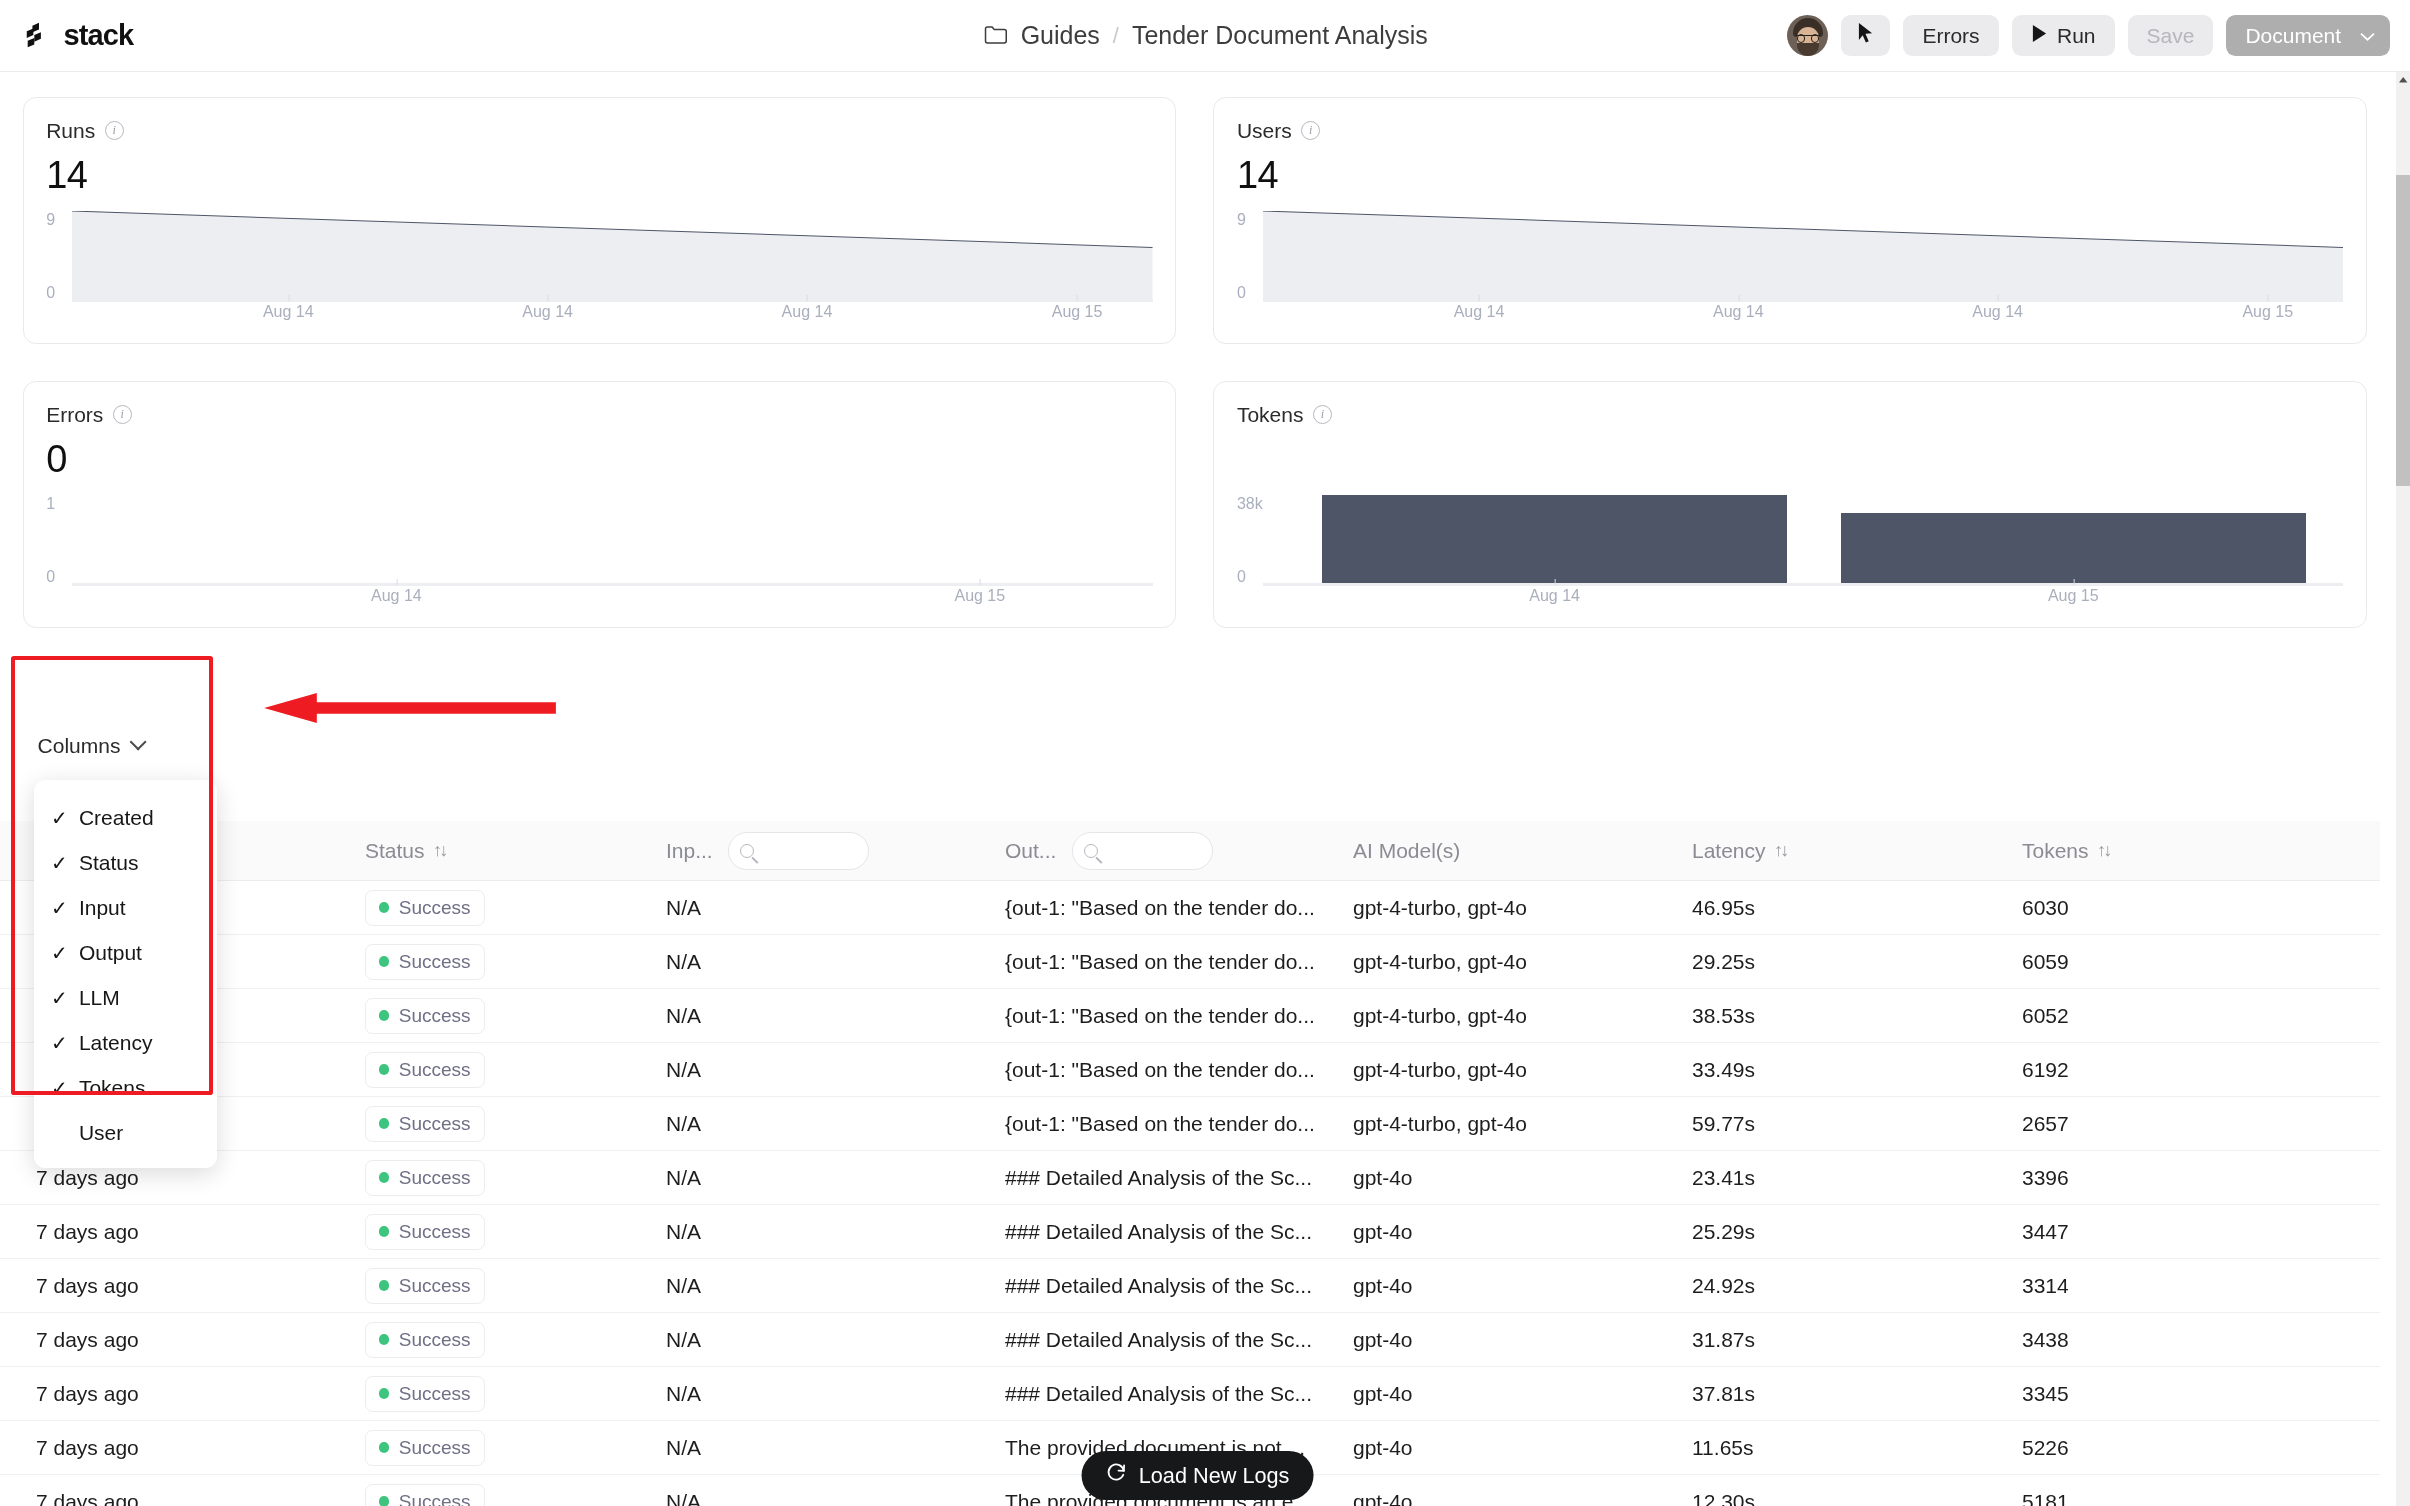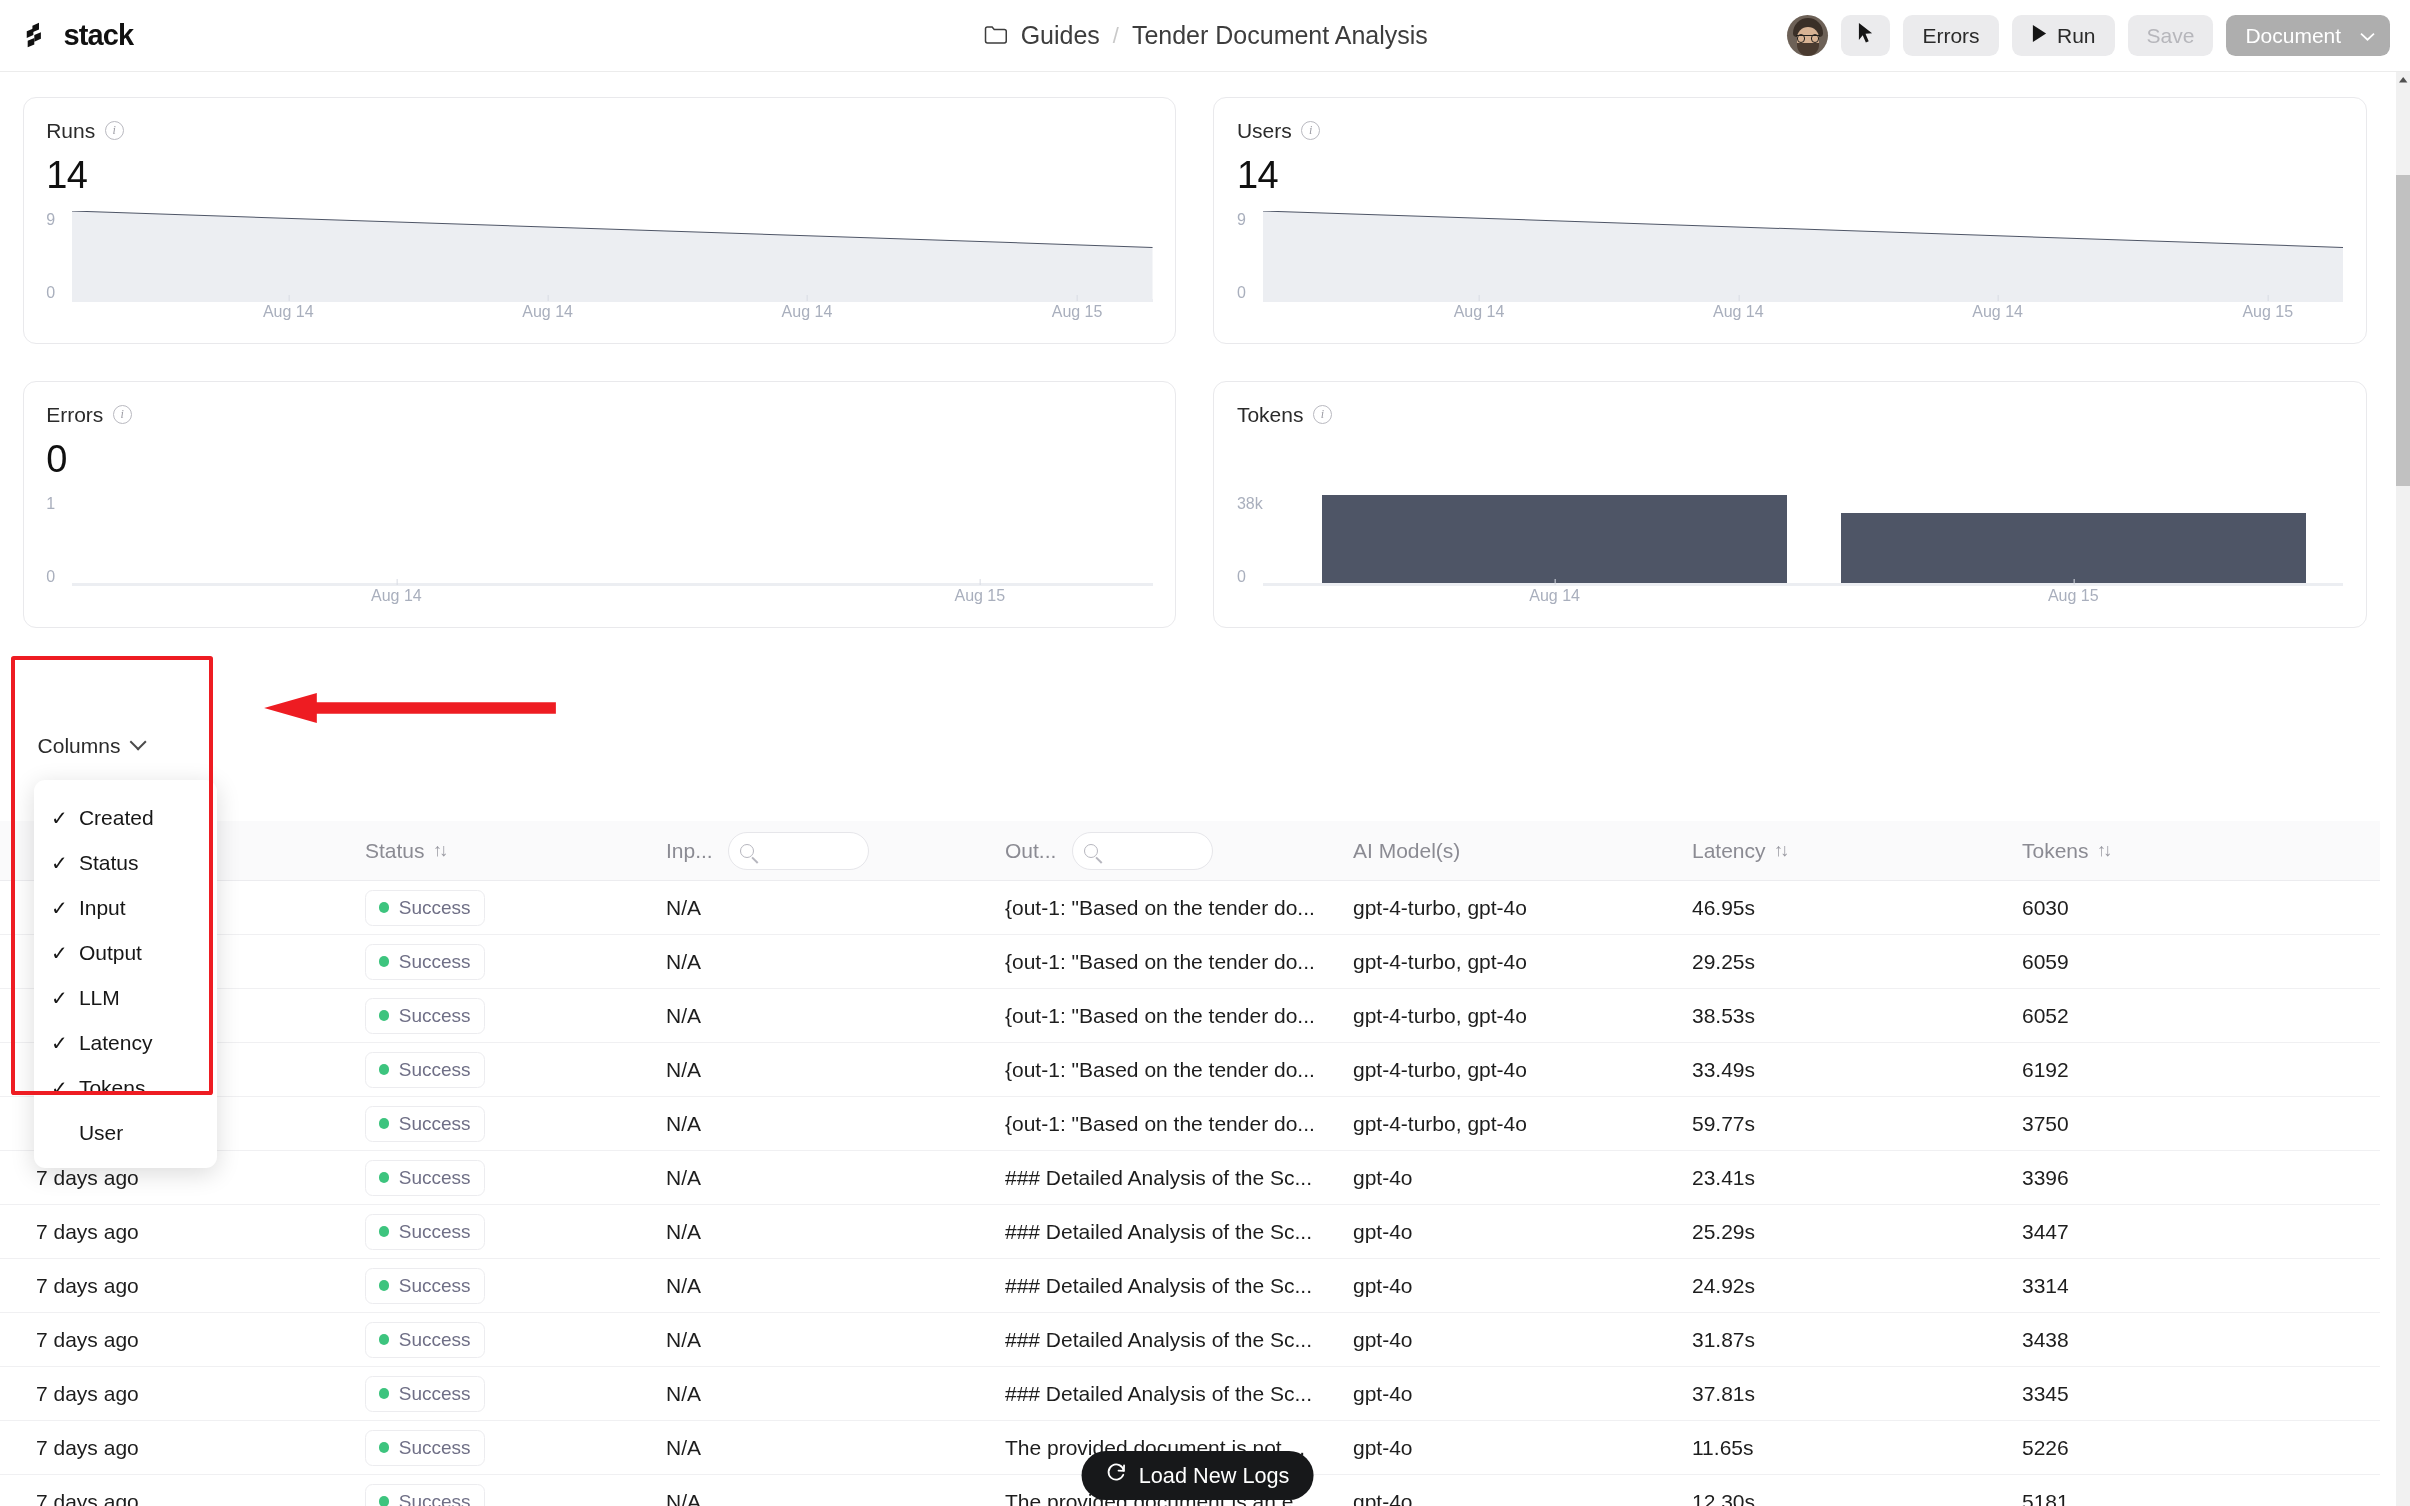--- a/index.html
+++ b/index.html
@@ -451,21 +451,21 @@
         <div class="trow">
           <div class="c-created"></div>
           <div class="c-status"><span class="status-chip">
               <span class="dot"></span>
               <span>Success</span>
             </span></div>
           <div class="c-input">N/A</div>
           <div class="c-output ellipsis">{out-1: "Based on the tender do...</div>
           <div class="c-model ellipsis" style="padding-left:17px;">gpt-4-turbo, gpt-4o</div>
           <div class="c-latency">59.77s</div>
-          <div class="c-tokens">3750</div>
+          <div class="c-tokens">2657</div>
         </div>
         <div class="trow">
           <div class="c-created">7 days ago</div>
           <div class="c-status"><span class="status-chip">
               <span class="dot"></span>
               <span>Success</span>
             </span></div>
           <div class="c-input">N/A</div>
           <div class="c-output ellipsis">### Detailed Analysis of the Sc...</div>
           <div class="c-model ellipsis" style="padding-left:17px;">gpt-4o</div>

